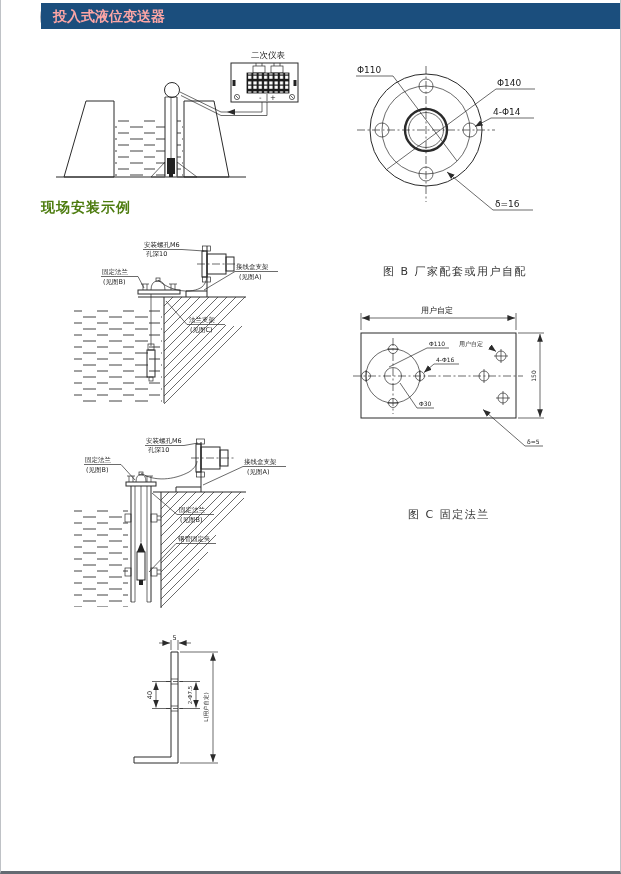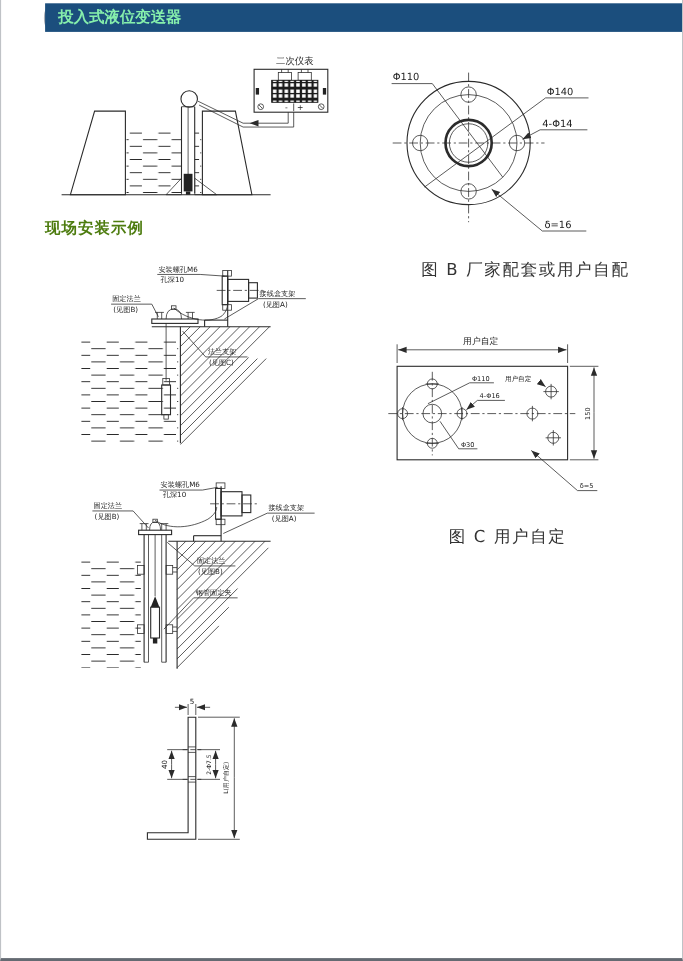--- a/index.html
+++ b/index.html
@@ -1,24 +1,24 @@
 <!DOCTYPE html>
 <html><head>
 <meta charset="utf-8">
 <style>
   html,body{margin:0;padding:0;background:#e8e8e8;}
   .page{position:relative;width:621px;height:874px;background:#fff;margin:0 auto;
         font-family:"DejaVu Sans",sans-serif;box-sizing:border-box;
         border-left:1px solid #bfc2c6;border-right:1px solid #bfc2c6;border-bottom:3px solid #646a72;
         overflow:hidden;}
   .pagenum{position:absolute;left:4px;top:0px;font-size:30px;font-weight:normal;color:#a9aeb6;letter-spacing:1px;margin-left:33px;}
-  .titlebar{position:absolute;left:40px;top:3px;right:0;height:26px;background:#1b4e7d;color:#86efac;
+  .titlebar{position:absolute;left:40px;top:3px;right:0;height:26px;background:#1b4e7d;color:#fca5a5;
             font-size:14px;font-weight:bold;line-height:26px;padding-left:12px;box-sizing:border-box;}
   .section-title{position:absolute;left:40px;top:199px;font-size:14px;font-weight:bold;color:#4d7c0f;letter-spacing:1px;}
-  .caption{position:absolute;font-size:15px;color:#333;letter-spacing:1.5px;}
+  .caption{position:absolute;font-size:11px;color:#333;letter-spacing:1.5px;margin-top:28px;}
   svg.d{position:absolute;overflow:visible;}
   svg .ln{stroke:#2b2b2b;stroke-width:1;fill:none;}
   svg .thin{stroke:#2b2b2b;stroke-width:0.7;fill:none;}
   svg .cl{stroke:#2b2b2b;stroke-width:0.7;fill:none;stroke-dasharray:8 2.5 2 2.5;}
   svg text{fill:#222;}
   .lbl{font-size:6.5px;}
   .dimB{font-size:9px;}
   .dimC{font-size:6px;}
   .dimC2{font-size:8px;}
   .dimS{font-size:6.5px;}
@@ -348,21 +348,21 @@
       <line x1="83" y1="68" x2="108" y2="68" class="thin"></line>
       <line x1="83" y1="68" x2="73" y2="76.5" class="thin" marker-end="url(#arr)"></line>
       <text class="dimC" x="68" y="110">Φ30</text>
       <line x1="66" y1="112" x2="83" y2="112" class="thin"></line>
       <line x1="66" y1="112" x2="49" y2="87" class="thin"></line>
       <text class="dimC" x="176" y="148">δ=5</text>
       <line x1="174" y1="150" x2="192" y2="150" class="thin"></line>
       <line x1="174" y1="150" x2="132" y2="113.5" class="thin" marker-end="url(#arr)"></line>
     </g>
   </svg>
-  <div class="caption" style="left:407px;top:479px">图 C  用户自定</div>
+  <div class="caption" style="left:407px;top:479px">图 C  固定法兰</div>
 
   <svg class="d" style="left:95px;top:632px" width="190" height="165" viewBox="0 0 190 165">
     <path d="M75,20 L82,20 L82,131 L38,131 L38,125 L75,125 Z" fill="url(#pat-hatch45)" class="ln"></path>
     <g>
       <line x1="75" y1="47" x2="82" y2="47" class="thin"></line>
         <line x1="75" y1="52" x2="82" y2="52" class="thin"></line>
       <line x1="70" y1="49.5" x2="87" y2="49.5" class="thin" stroke-dasharray="5 2"></line>
       <line x1="75" y1="74" x2="82" y2="74" class="thin"></line>
         <line x1="75" y1="79" x2="82" y2="79" class="thin"></line>
       <line x1="70" y1="76.5" x2="87" y2="76.5" class="thin" stroke-dasharray="5 2"></line>

